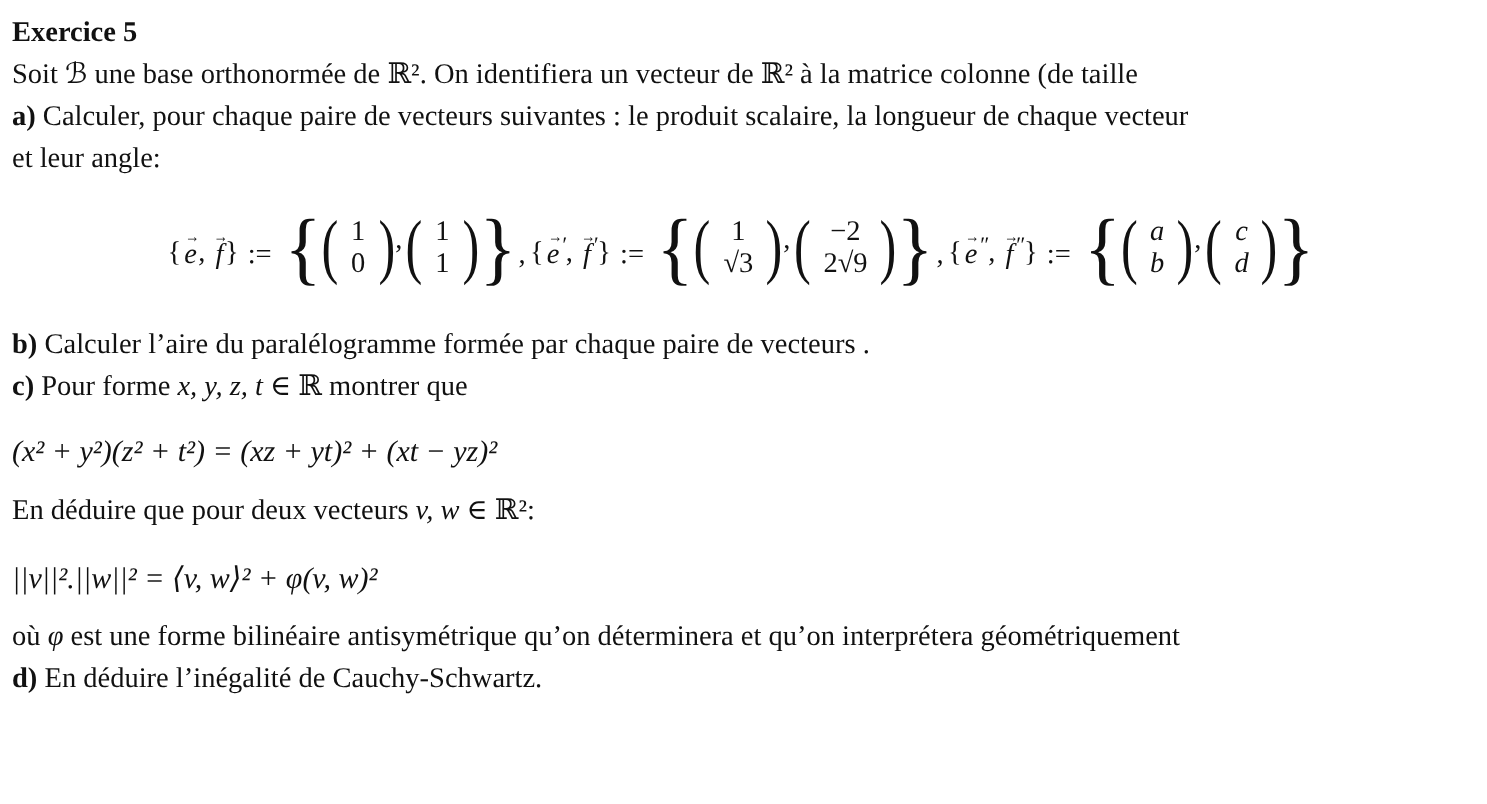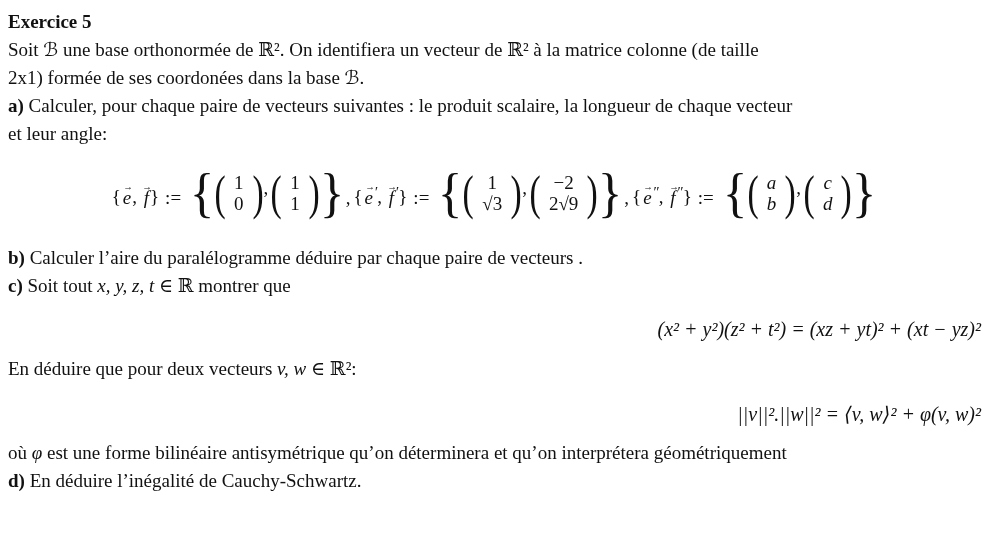--- a/index.html
+++ b/index.html
@@ -16,21 +16,21 @@
     padding: 8px 10px 0 8px;
     background: #ffffff;
     overflow: hidden;
   }
   p { margin: 0; }
   b, .bold { font-weight: bold; }
   .mi { font-style: italic; margin-top: 20px; }
 
   
   .ceq {
-    text-align: right;
+    text-align: left;
     font-style: italic;
     font-size: 20px;
     line-height: 28px;
   }
   .ceq-identity { margin: 15px 0 12px 0; }
   .ceq-norm { margin: 17px 0 11px 0; }
 
   
   .displayeq {
     display: flex;
@@ -67,21 +67,21 @@
   .cv .it { font-style: italic; }
   .cm { align-self: flex-end; margin: 0 3px 18px 1px; }
 </style>
 </head>
 <body>
 
 <div class="page">
 
   <p><b>Exercice 5</b></p>
 
-  <p><span>Soit ℬ une base orthonormée de ℝ². On identifiera un vecteur de ℝ² à la matrice colonne (de taille</span><br><span>2x1) formée de ses coordonées dans la base ℬ.</span></p>
+  <p><span>Soit ℬ une base orthonormée de ℝ². On identifiera un vecteur de ℝ² à la matrice colonne (de taille</span><br></p>
 
   <p><b>a)</b> <span>Calculer, pour chaque paire de vecteurs suivantes : le produit scalaire, la longueur de chaque vecteur</span><br><span>et leur angle:</span></p>
 
   <div class="displayeq">
 
     <span class="pair">
       <span class="lhs"><span>{</span><span class="vec"><span class="arrow">→</span><span>e</span></span><span class="pr"></span><span>,</span> <span class="vec"><span class="arrow">→</span><span>f</span></span><span class="pr"></span><span>}</span><span class="assign">:=</span></span>
       <span class="bb">{</span>
       <span class="bp">(</span>
       <span class="cv">
@@ -134,23 +134,23 @@
       <span class="cv">
           <span class="it">c</span>
           <span class="it">d</span>
         </span>
       <span class="bp">)</span>
       <span class="bb">}</span>
     </span>
 
   </div>
 
-  <p><b>b)</b> <span>Calculer l’aire du paralélogramme déduire par chaque paire de vecteurs .</span></p>
+  <p><b>b)</b> <span>Calculer l’aire du paralélogramme formée par chaque paire de vecteurs .</span></p>
 
-  <p><b>c)</b> <span>Soit tout </span><span class="mi">x, y, z, t</span><span> ∈ ℝ </span><span>montrer que</span></p>
+  <p><b>c)</b> <span>Pour forme </span><span class="mi">x, y, z, t</span><span> ∈ ℝ </span><span>montrer que</span></p>
 
   <p class="ceq ceq-identity">(x² + y²)(z² + t²) = (xz + yt)² + (xt − yz)²</p>
 
   <p><span>En déduire que pour deux vecteurs </span><span class="mi">v, w</span><span> ∈ ℝ²</span><span>:</span></p>
 
   <p class="ceq ceq-norm">||v||².||w||² = ⟨v, w⟩² + φ(v, w)²</p>
 
   <p><span>où </span><span class="mi">φ</span><span> est une forme bilinéaire antisymétrique qu’on déterminera et qu’on interprétera géométriquement</span></p>
 
   <p><b>d)</b> <span>En déduire l’inégalité de Cauchy-Schwartz.</span></p>

